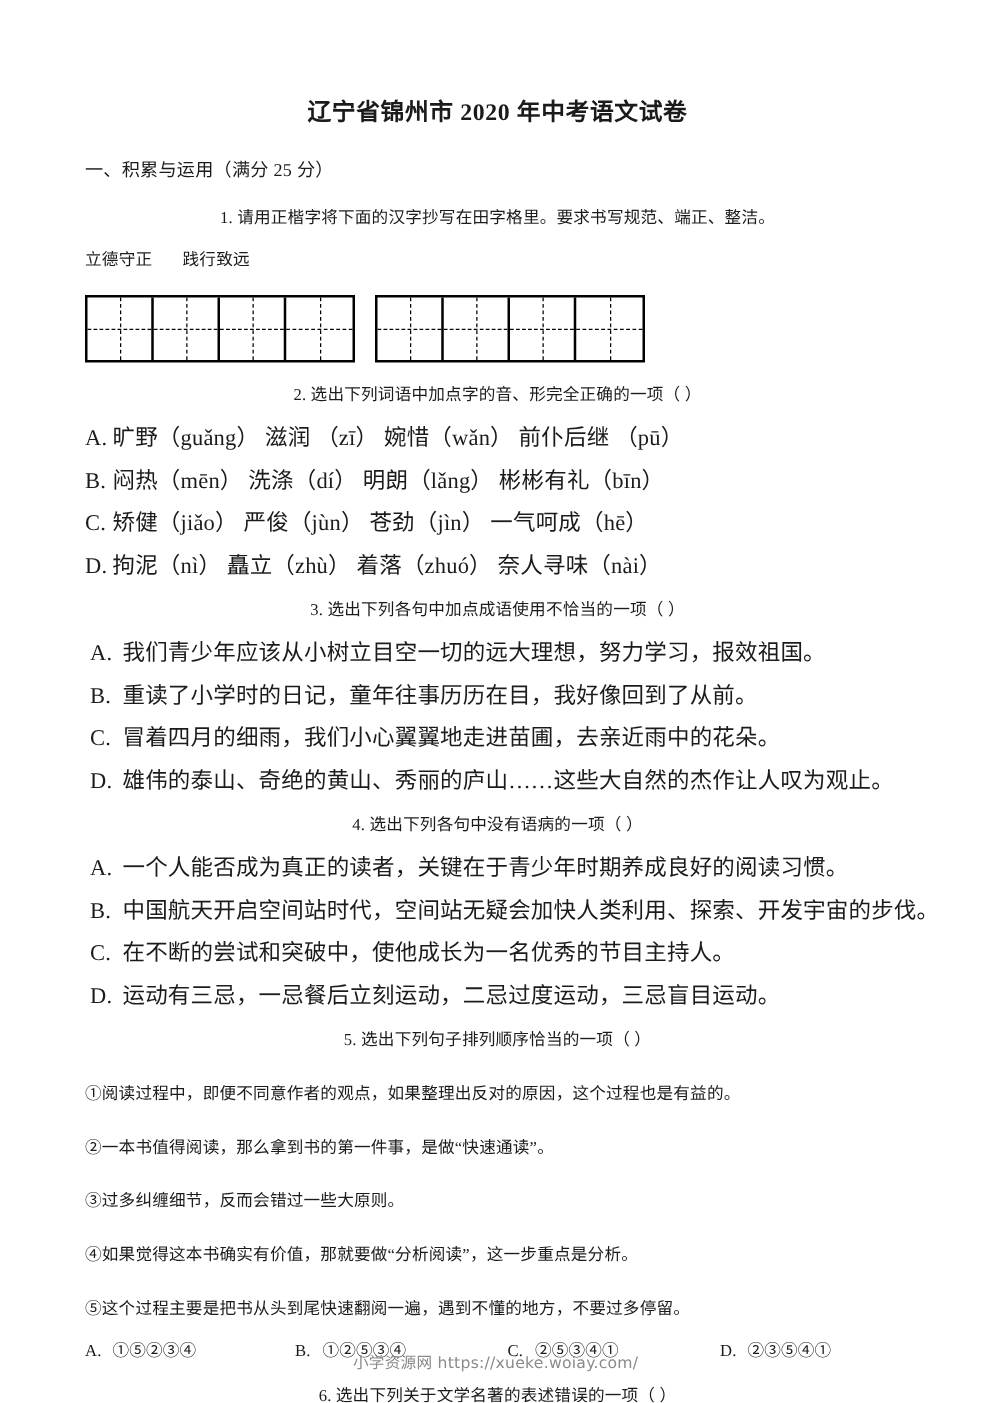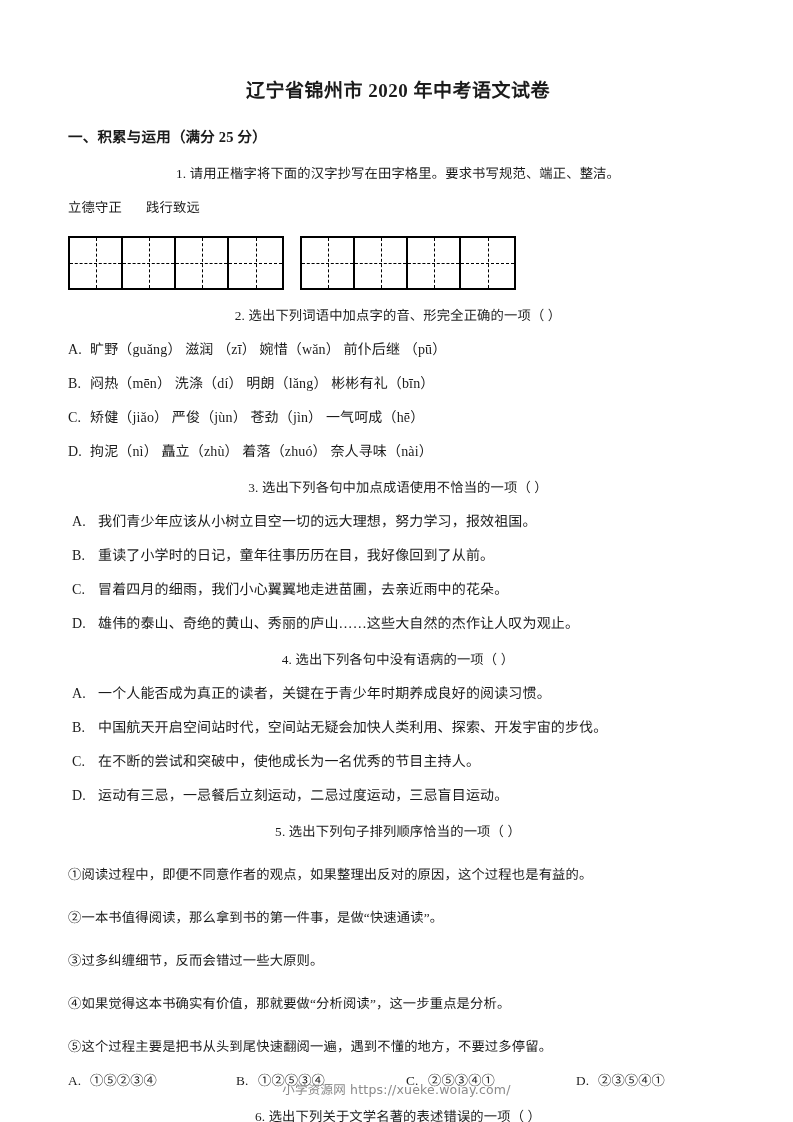--- a/index.html
+++ b/index.html
@@ -36,21 +36,21 @@
     margin:0;
     padding-top:66px;
     padding-bottom:0;
     line-height:26px;
     font-family:"Liberation Serif","DejaVu Serif",serif;
   }
 
   
   .section-heading{
     font-size:14.5px;
-    font-weight:bold;
+    font-weight:normal;
     margin-top:22px;
     margin-bottom:0;
     line-height:22px;
     letter-spacing:0.2px;
   }
 
   
   .q-stem{
     font-size:13.3px;
     line-height:20px;
@@ -62,21 +62,21 @@
   .handwrite-line{
     font-size:13.3px;
     line-height:20px;
     margin-top:14px;
     letter-spacing:0.2px;
   }
   .gap-wide{display:inline-block;width:24px;}
 
   
   .opt-row{
-    font-size:14px;
+    font-size:18px;
     line-height:20px;
     margin-top:14px;
     letter-spacing:0.15px;
     white-space:nowrap;
   }
   .opt-label{
     display:inline-block;
     width:22px;
   }
   .opt-label-indent{

